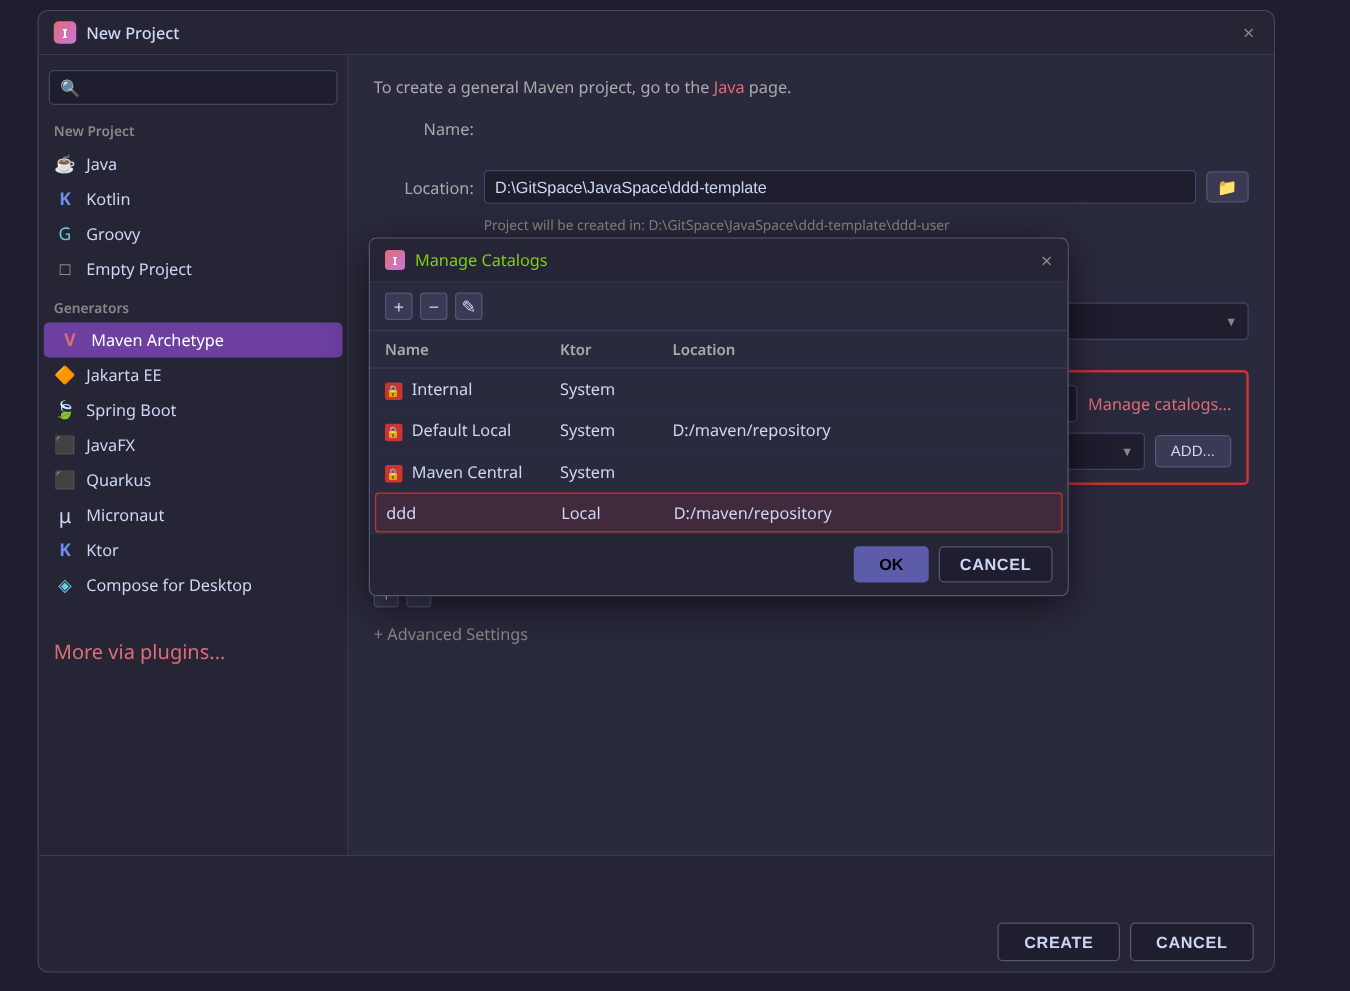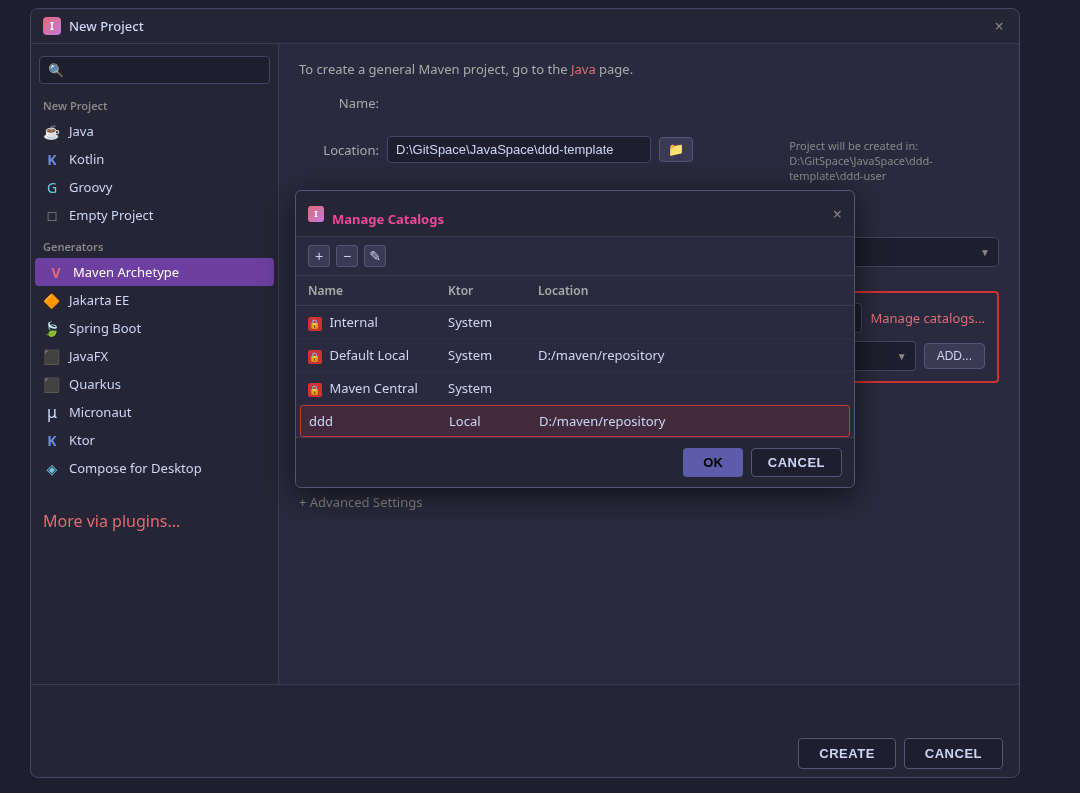--- a/index.html
+++ b/index.html
@@ -372,21 +372,21 @@
       gap: 8px;
     }
     .popup-icon {
       width: 16px; height: 16px;
       background: linear-gradient(135deg, #e06c75, #c678dd);
       border-radius: 3px;
       font-size: 9px; color: white; font-weight: bold;
       display: flex; align-items: center; justify-content: center;
     }
     .popup-title {
-      font-size: 13px; color: #ec4899; font-weight: 700; flex: 1; margin-top: 11px;
+      font-size: 13px; color: #84cc16; font-weight: 400; flex: 1;
     }
     .popup-close {
       cursor: pointer; color: #888; font-size: 16px; line-height: 1;
     }
     .popup-toolbar {
       display: flex; gap: 6px; padding: 8px 12px;
       border-bottom: 1px solid #3a3a55;
     }
     .popup-tool-btn {
       width: 22px; height: 22px;
@@ -554,21 +554,21 @@
 
     <div class="main-content">
       <div class="info-text">
         <span>To create a general Maven project, go to the </span><span class="info-link">Java</span><span> page.</span>
       </div>
 
       <div class="form-row">
         <span class="form-label">Name:</span>
       </div>
 
-      <div class="form-row" style="flex-direction:row;align-items:flex-start;">
+      <div class="form-row" style="flex-direction:column;align-items:flex-start;">
         <div style="display:flex;align-items:center;gap:8px;width:100%;">
           <span class="form-label">Location:</span>
           <input class="form-input" style="flex: 1 1 0%;" value="D:\GitSpace\JavaSpace\ddd-template">
           <button class="folder-btn">📁</button>
         </div>
         <div class="location-hint">Project will be created in: D:\GitSpace\JavaSpace\ddd-template\ddd-user</div>
       </div>
 
       <div class="checkbox-row">
         <div class="checkbox-box"></div>

